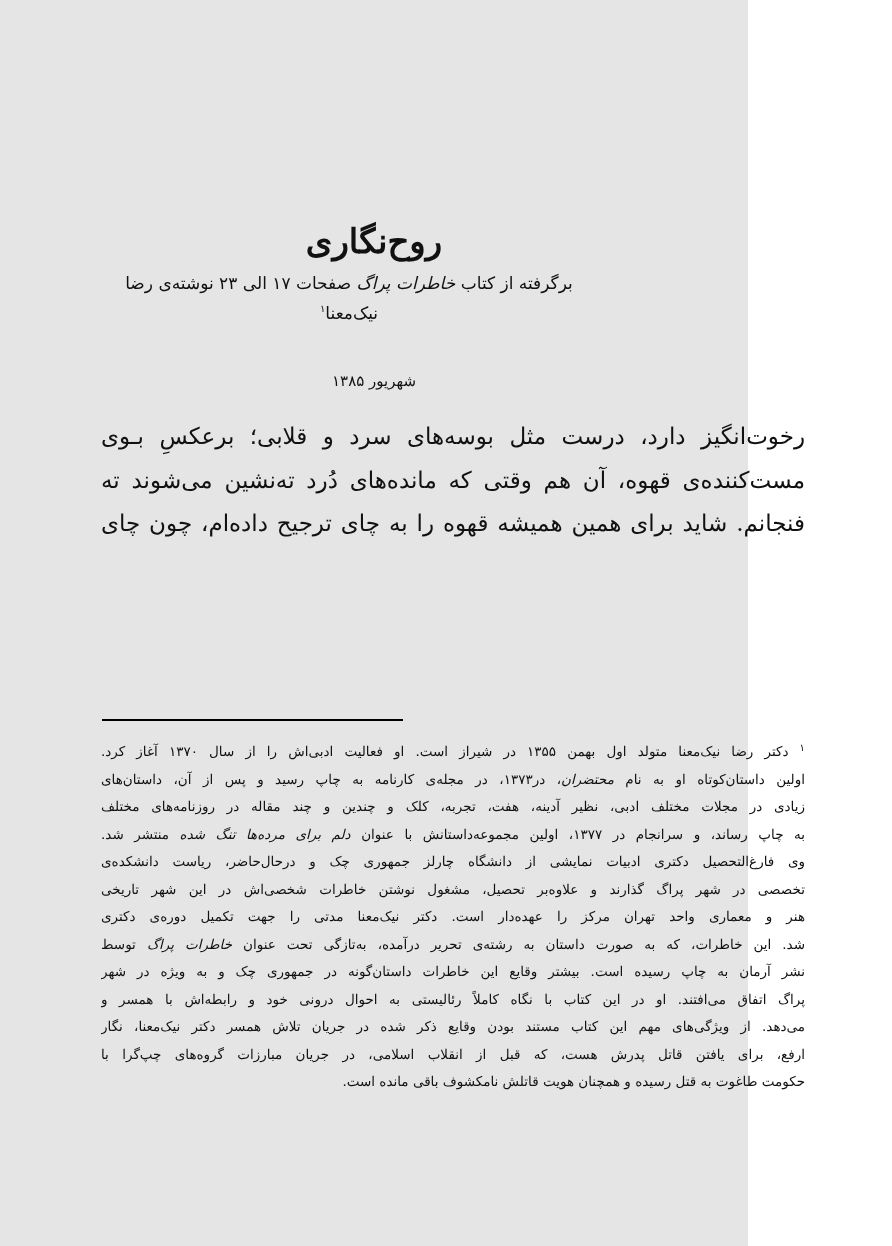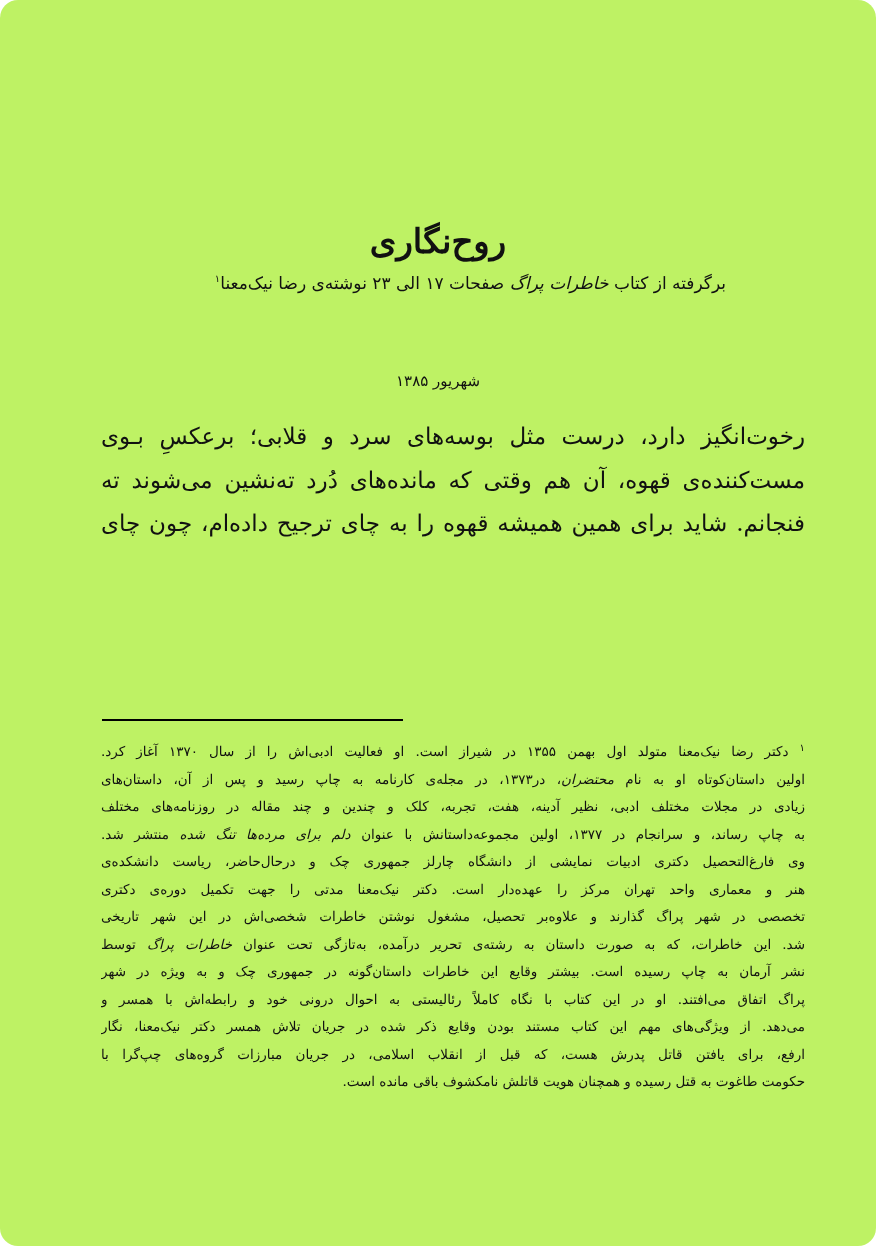--- a/index.html
+++ b/index.html
@@ -11,40 +11,39 @@
     width: 892px;
     height: 1246px;
     position: relative;
     overflow: hidden;
     color: #111111;
     font-family: "DejaVu Serif", "Liberation Serif", serif;
   }
   .page {
     position: absolute;
     left: 0; top: 0;
-    width: 876px; height: 1246px;
-    background: #bef264;
-    border-radius: 18px;
+    width: 748px; height: 1246px;
+    background: #e5e5e5;
   }
   .title {
     position: absolute;
     top: 216px;
     left: 0; right: 0;
     text-align: center;
     direction: rtl;
     font-size: 34px;
     font-weight: bold;
     line-height: 50px;
     margin: 0;
   }
   .subtitle {
     position: absolute;
     top: 268px;
     left: 100px; right: 150px;
-    text-align: right;
+    text-align: center;
     direction: rtl;
     font-size: 17px;
     line-height: 30px;
   }
   .subtitle em { font-style: italic; }
   .subtitle sup, .footnote sup {
     font-size: 10px;
     vertical-align: super;
     line-height: 0;
   }
@@ -124,22 +123,22 @@
   </div>
 
   <div class="footnote-rule"></div>
 
   <div class="footnote" id="footnote">
       <span class="fn-line"><sup>۱</sup><span> دکتر رضا نیک‌معنا متولد اول بهمن ۱۳۵۵ در شیراز است. او فعالیت ادبی‌اش را از سال ۱۳۷۰ آغاز کرد.</span></span>
       <span class="fn-line"><span>اولین داستان‌کوتاه او به نام </span><em>محتضران</em><span>، در۱۳۷۳، در مجله‌ی کارنامه به چاپ رسید و پس از آن، داستان‌های</span></span>
       <span class="fn-line"><span>زیادی در مجلات مختلف ادبی، نظیر آدینه، هفت، تجربه، کلک و چندین و چند مقاله در روزنامه‌های مختلف</span></span>
       <span class="fn-line"><span>به چاپ رساند، و سرانجام در ۱۳۷۷، اولین مجموعه‌داستانش با عنوان </span><em>دلم برای مرده‌ها تنگ شده</em><span> منتشر شد.</span></span>
       <span class="fn-line"><span>وی فارغ‌التحصیل دکتری ادبیات نمایشی از دانشگاه چارلز جمهوری چک و درحال‌حاضر، ریاست دانشکده‌ی</span></span>
+      <span class="fn-line"><span>تخصصی در شهر پراگ گذارند و علاوه‌بر تحصیل، مشغول نوشتن خاطرات شخصی‌اش در این شهر تاریخی</span></span>
       <span class="fn-line"><span>هنر و معماری واحد تهران مرکز را عهده‌دار است. دکتر نیک‌معنا مدتی را جهت تکمیل دوره‌ی دکتری</span></span>
-      <span class="fn-line"><span>تخصصی در شهر پراگ گذارند و علاوه‌بر تحصیل، مشغول نوشتن خاطرات شخصی‌اش در این شهر تاریخی</span></span>
       <span class="fn-line"><span>شد. این خاطرات، که به صورت داستان به رشته‌ی تحریر درآمده، به‌تازگی تحت عنوان </span><em>خاطرات پراگ</em><span> توسط</span></span>
       <span class="fn-line"><span>نشر آرمان به چاپ رسیده است. بیشتر وقایع این خاطرات داستان‌گونه در جمهوری چک و به ویژه در شهر</span></span>
       <span class="fn-line"><span>پراگ اتفاق می‌افتند. او در این کتاب با نگاه کاملاً رئالیستی به احوال درونی خود و رابطه‌اش با همسر و</span></span>
       <span class="fn-line"><span>می‌دهد. از ویژگی‌های مهم این کتاب مستند بودن وقایع ذکر شده در جریان تلاش همسر دکتر نیک‌معنا، نگار</span></span>
       <span class="fn-line"><span>ارفع، برای یافتن قاتل پدرش هست، که قبل از انقلاب اسلامی، در جریان مبارزات گروه‌های چپ‌گرا با</span></span>
       <span class="fn-line last"><span>حکومت طاغوت به قتل رسیده و همچنان هویت قاتلش نامکشوف باقی مانده است.</span></span>
     </div>
 
 </div>
 

